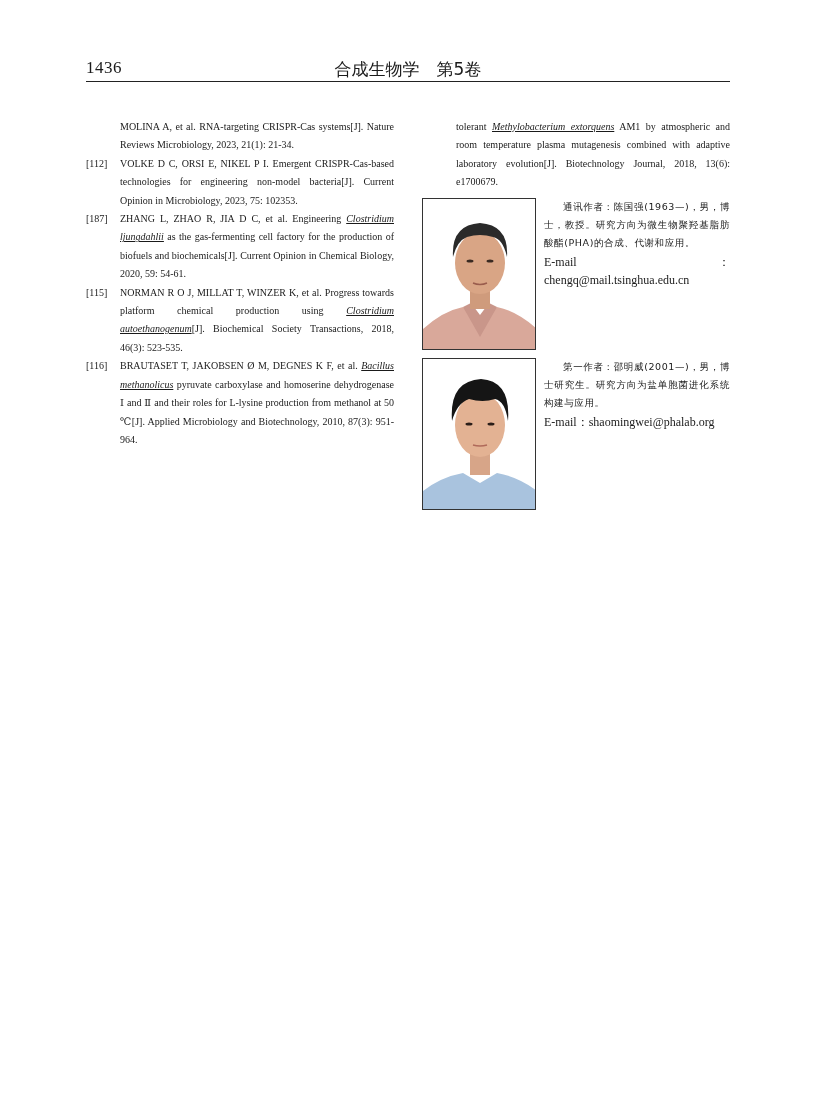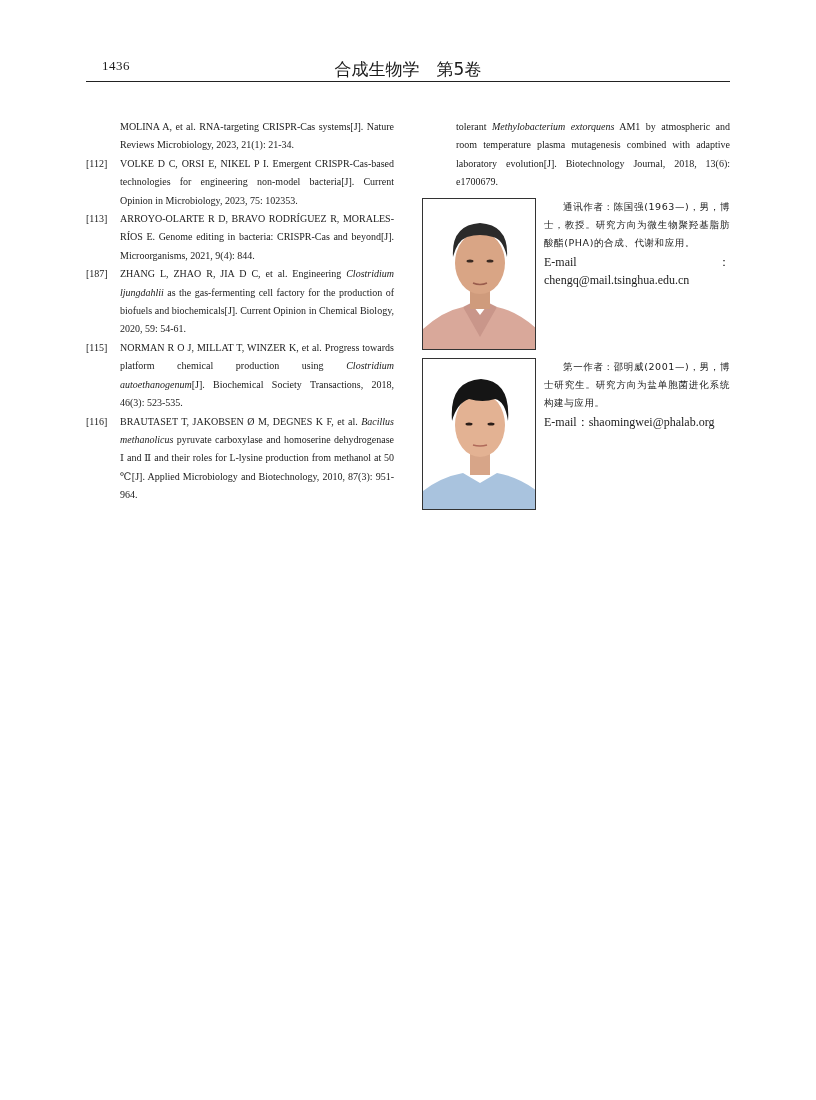--- a/index.html
+++ b/index.html
@@ -1,48 +1,47 @@
 <!DOCTYPE html>
 <html><head>
 <meta charset="utf-8">
 <style>
   * { margin: 0; padding: 0; box-sizing: border-box; }
   html, body { width: 816px; height: 1100px; background: #ffffff; }
   body { position: relative; font-family: "Liberation Serif", "DejaVu Serif", serif; color: #1a1a1a; overflow: hidden; }
 
   .header { position: absolute; left: 86px; top: 56px; width: 644px; height: 26px; border-bottom: 1px solid #222; }
-  .page-num { position: absolute; left: 16px; top: 2px; font-size: 13px; letter-spacing: 0.5px; }
+  .page-num { position: absolute; left: 0; top: 2px; font-size: 17px; letter-spacing: 0.5px; }
   .journal { position: absolute; left: 0; width: 100%; top: 2px; text-align: center; font-family: "DejaVu Sans", sans-serif; font-size: 17px; }
 
   .col-left { position: absolute; left: 86px; top: 118px; width: 308px; }
   .col-right { position: absolute; left: 422px; top: 118px; width: 308px; }
 
   .ref { position: relative; padding-left: 34px; font-size: 10px; line-height: 18.4px; text-align: justify; }
   .ref .num { position: absolute; left: 0; top: 0; }
-  .ref i { font-style: italic; }
+  .ref i { font-style: italic; text-decoration: underline; }
 
   .author { position: relative; height: 152px; margin-top: 6px; padding-left: 47px; }
   .author + .author { margin-top: 8px; }
   .photo { position: absolute; left: 0; top: 0; width: 114px; height: 152px; border: 1px solid #333; overflow: hidden; background: #fff; }
   .bio { position: absolute; left: 122px; top: 0; width: 186px; font-size: 10px; line-height: 18.4px; text-align: justify; }
   .bio .cn { font-family: "DejaVu Sans", sans-serif; font-size: 9.5px; text-indent: 2em; letter-spacing: 0.6px; }
   .bio .email { font-size: 12px; }
 </style>
 </head>
 <body>
 
 <div class="header">
   <span class="page-num">1436</span>
   <span class="journal">合成生物学　第5卷</span>
 </div>
 
 <div class="col-left" id="col-left">
     <div class="ref"><span class="num"></span><span>MOLINA A, et al. RNA-targeting CRISPR-Cas systems[J]. Nature Reviews Microbiology, 2023, 21(1): 21-34.</span></div>
     <div class="ref"><span class="num">[112]</span><span>VOLKE D C, ORSI E, NIKEL P I. Emergent CRISPR-Cas-based technologies for engineering non-model bacteria[J]. Current Opinion in Microbiology, 2023, 75: 102353.</span></div>
-    <div class="ref"><span class="num">[113]</span><span>ARROYO-OLARTE R D, BRAVO RODRÍGUEZ R, MORALES-RÍOS E. Genome editing in bacteria: CRISPR-Cas and beyond[J]. Microorganisms, 2021, 9(4): 844.</span></div>
     <div class="ref"><span class="num">[187]</span><span>ZHANG L, ZHAO R, JIA D C, et al. Engineering </span><i>Clostridium ljungdahlii</i><span> as the gas-fermenting cell factory for the production of biofuels and biochemicals[J]. Current Opinion in Chemical Biology, 2020, 59: 54-61.</span></div>
     <div class="ref"><span class="num">[115]</span><span>NORMAN R O J, MILLAT T, WINZER K, et al. Progress towards platform chemical production using </span><i>Clostridium autoethanogenum</i><span>[J]. Biochemical Society Transactions, 2018, 46(3): 523-535.</span></div>
     <div class="ref"><span class="num">[116]</span><span>BRAUTASET T, JAKOBSEN Ø M, DEGNES K F, et al. </span><i>Bacillus methanolicus</i><span> pyruvate carboxylase and homoserine dehydrogenase Ⅰ and Ⅱ and their roles for L-lysine production from methanol at 50 ℃[J]. Applied Microbiology and Biotechnology, 2010, 87(3): 951-964.</span></div>
   </div>
 
 <div class="col-right">
   <div id="refs-right">
       <div class="ref"><span class="num"></span><span>tolerant </span><i>Methylobacterium extorquens</i><span> AM1 by atmospheric and room temperature plasma mutagenesis combined with adaptive laboratory evolution[J]. Biotechnology Journal, 2018, 13(6): e1700679.</span></div>
     </div>
 

